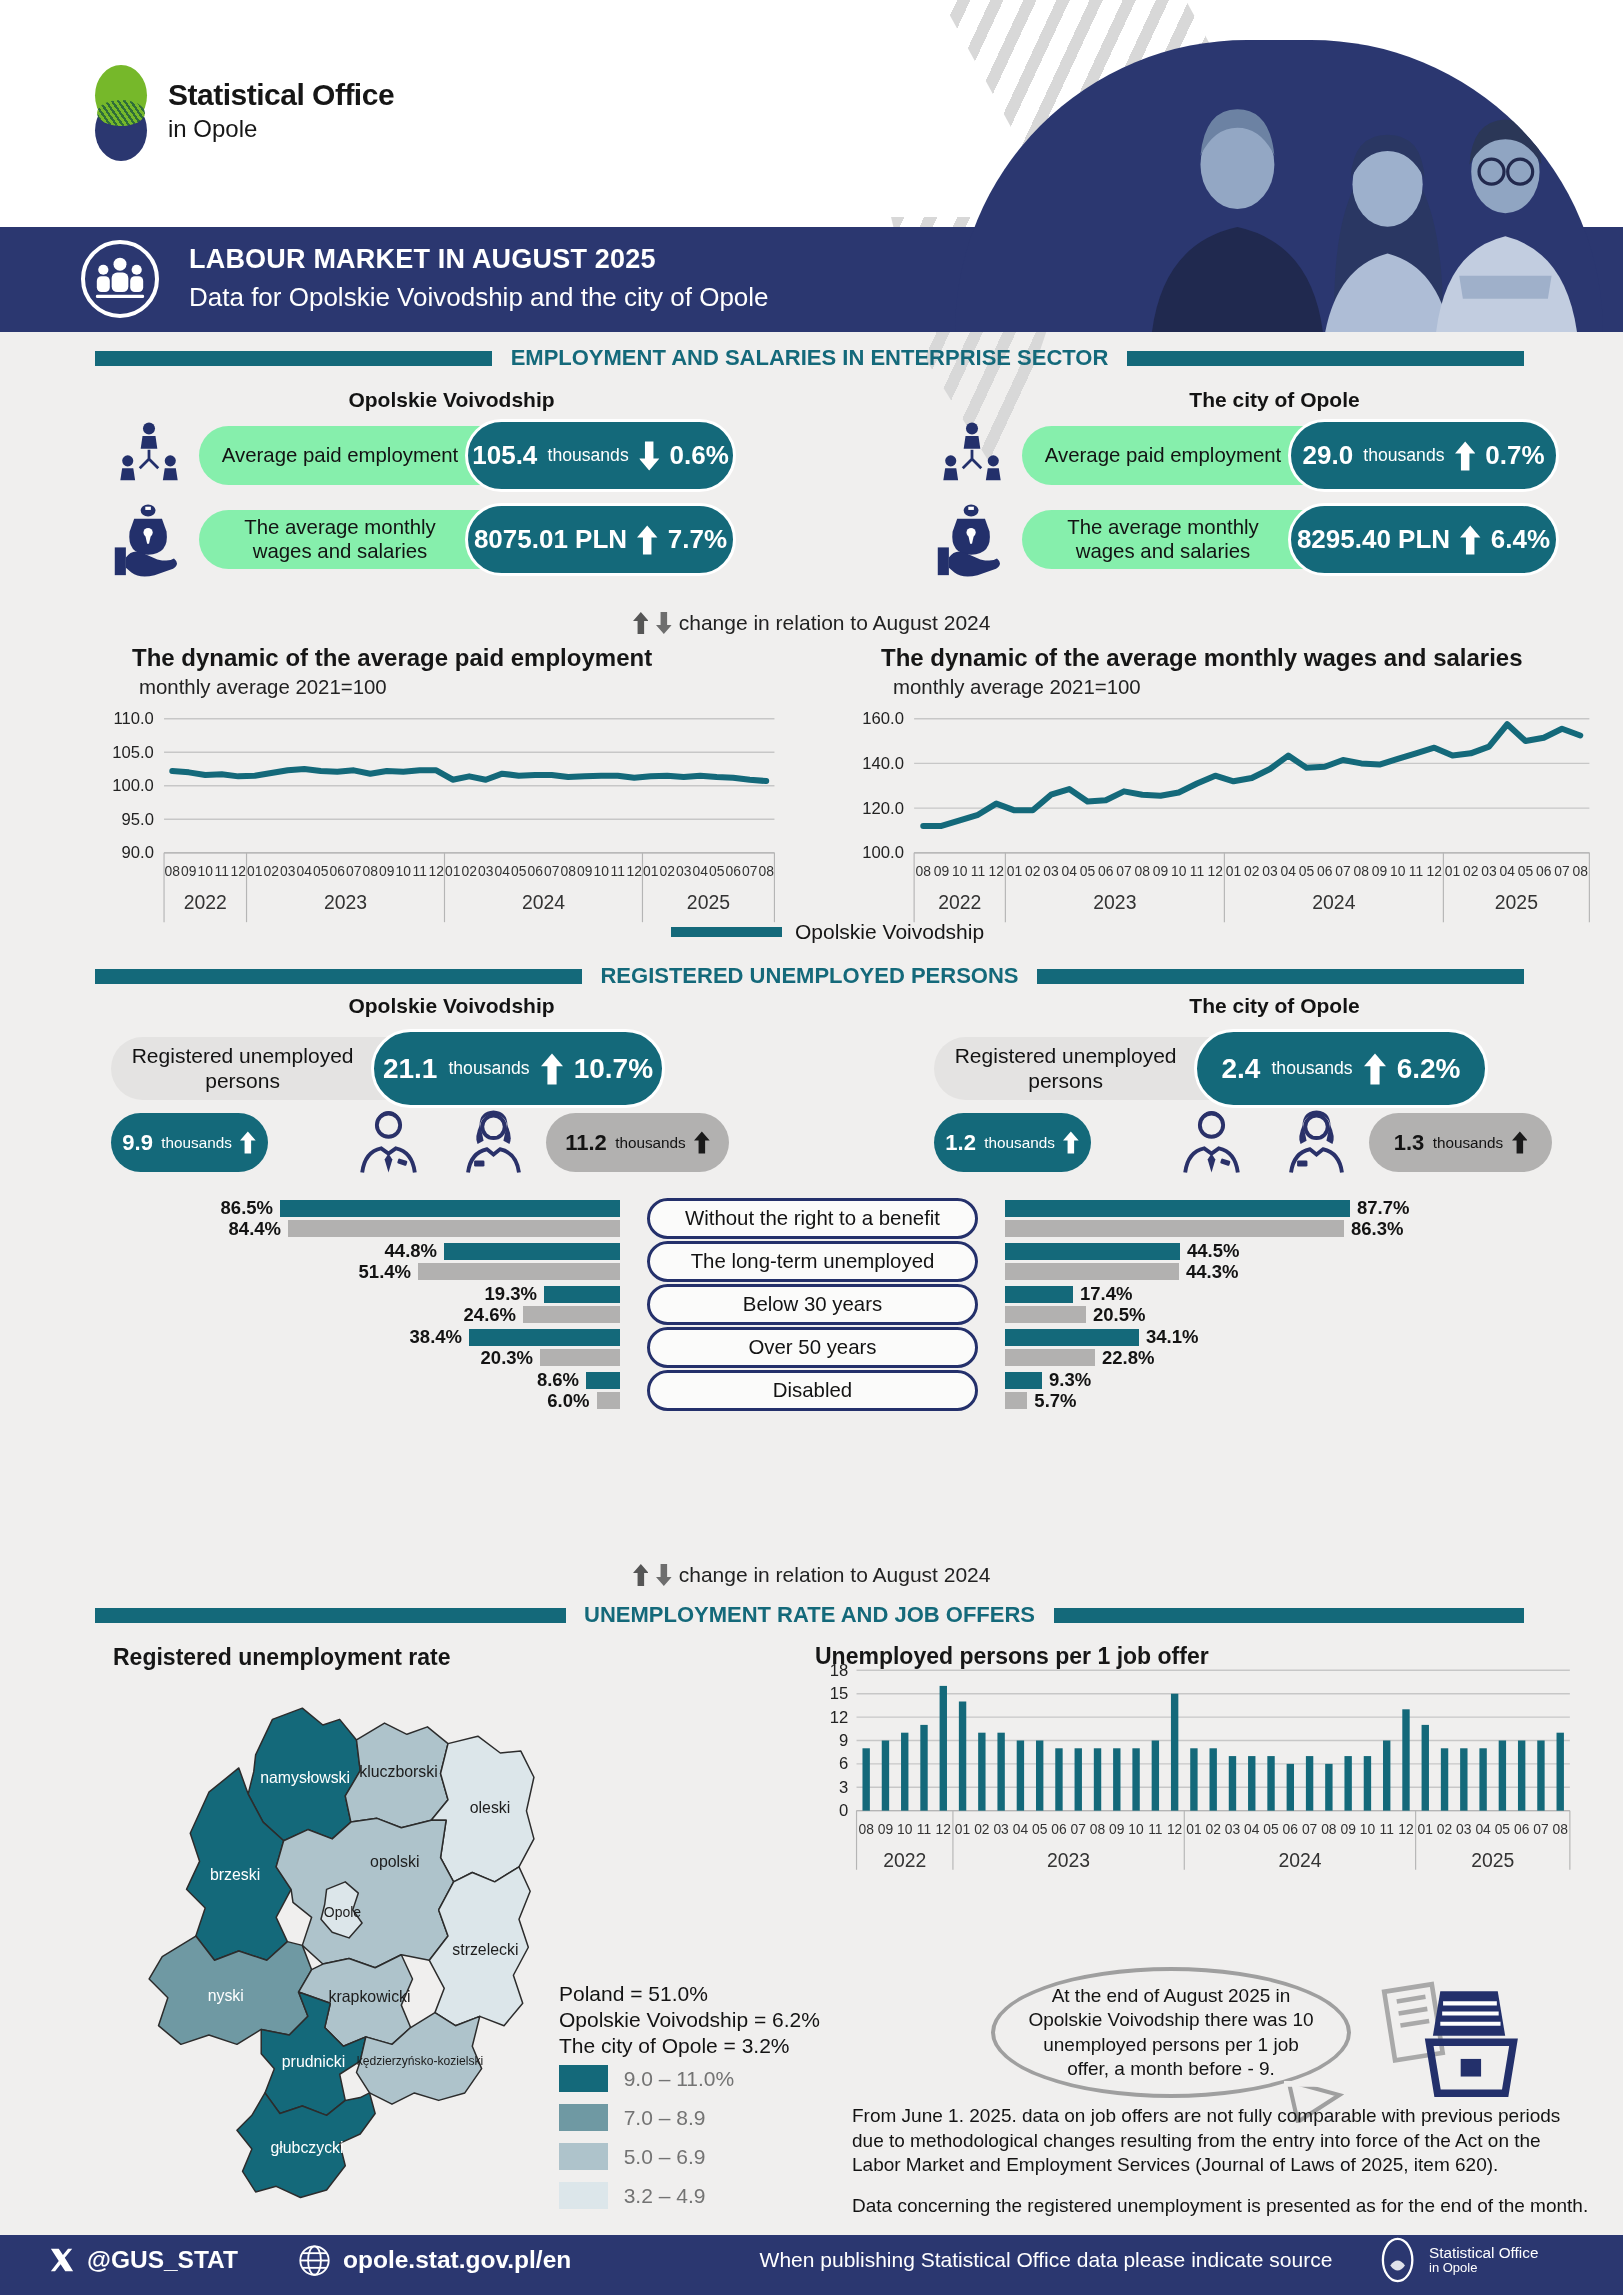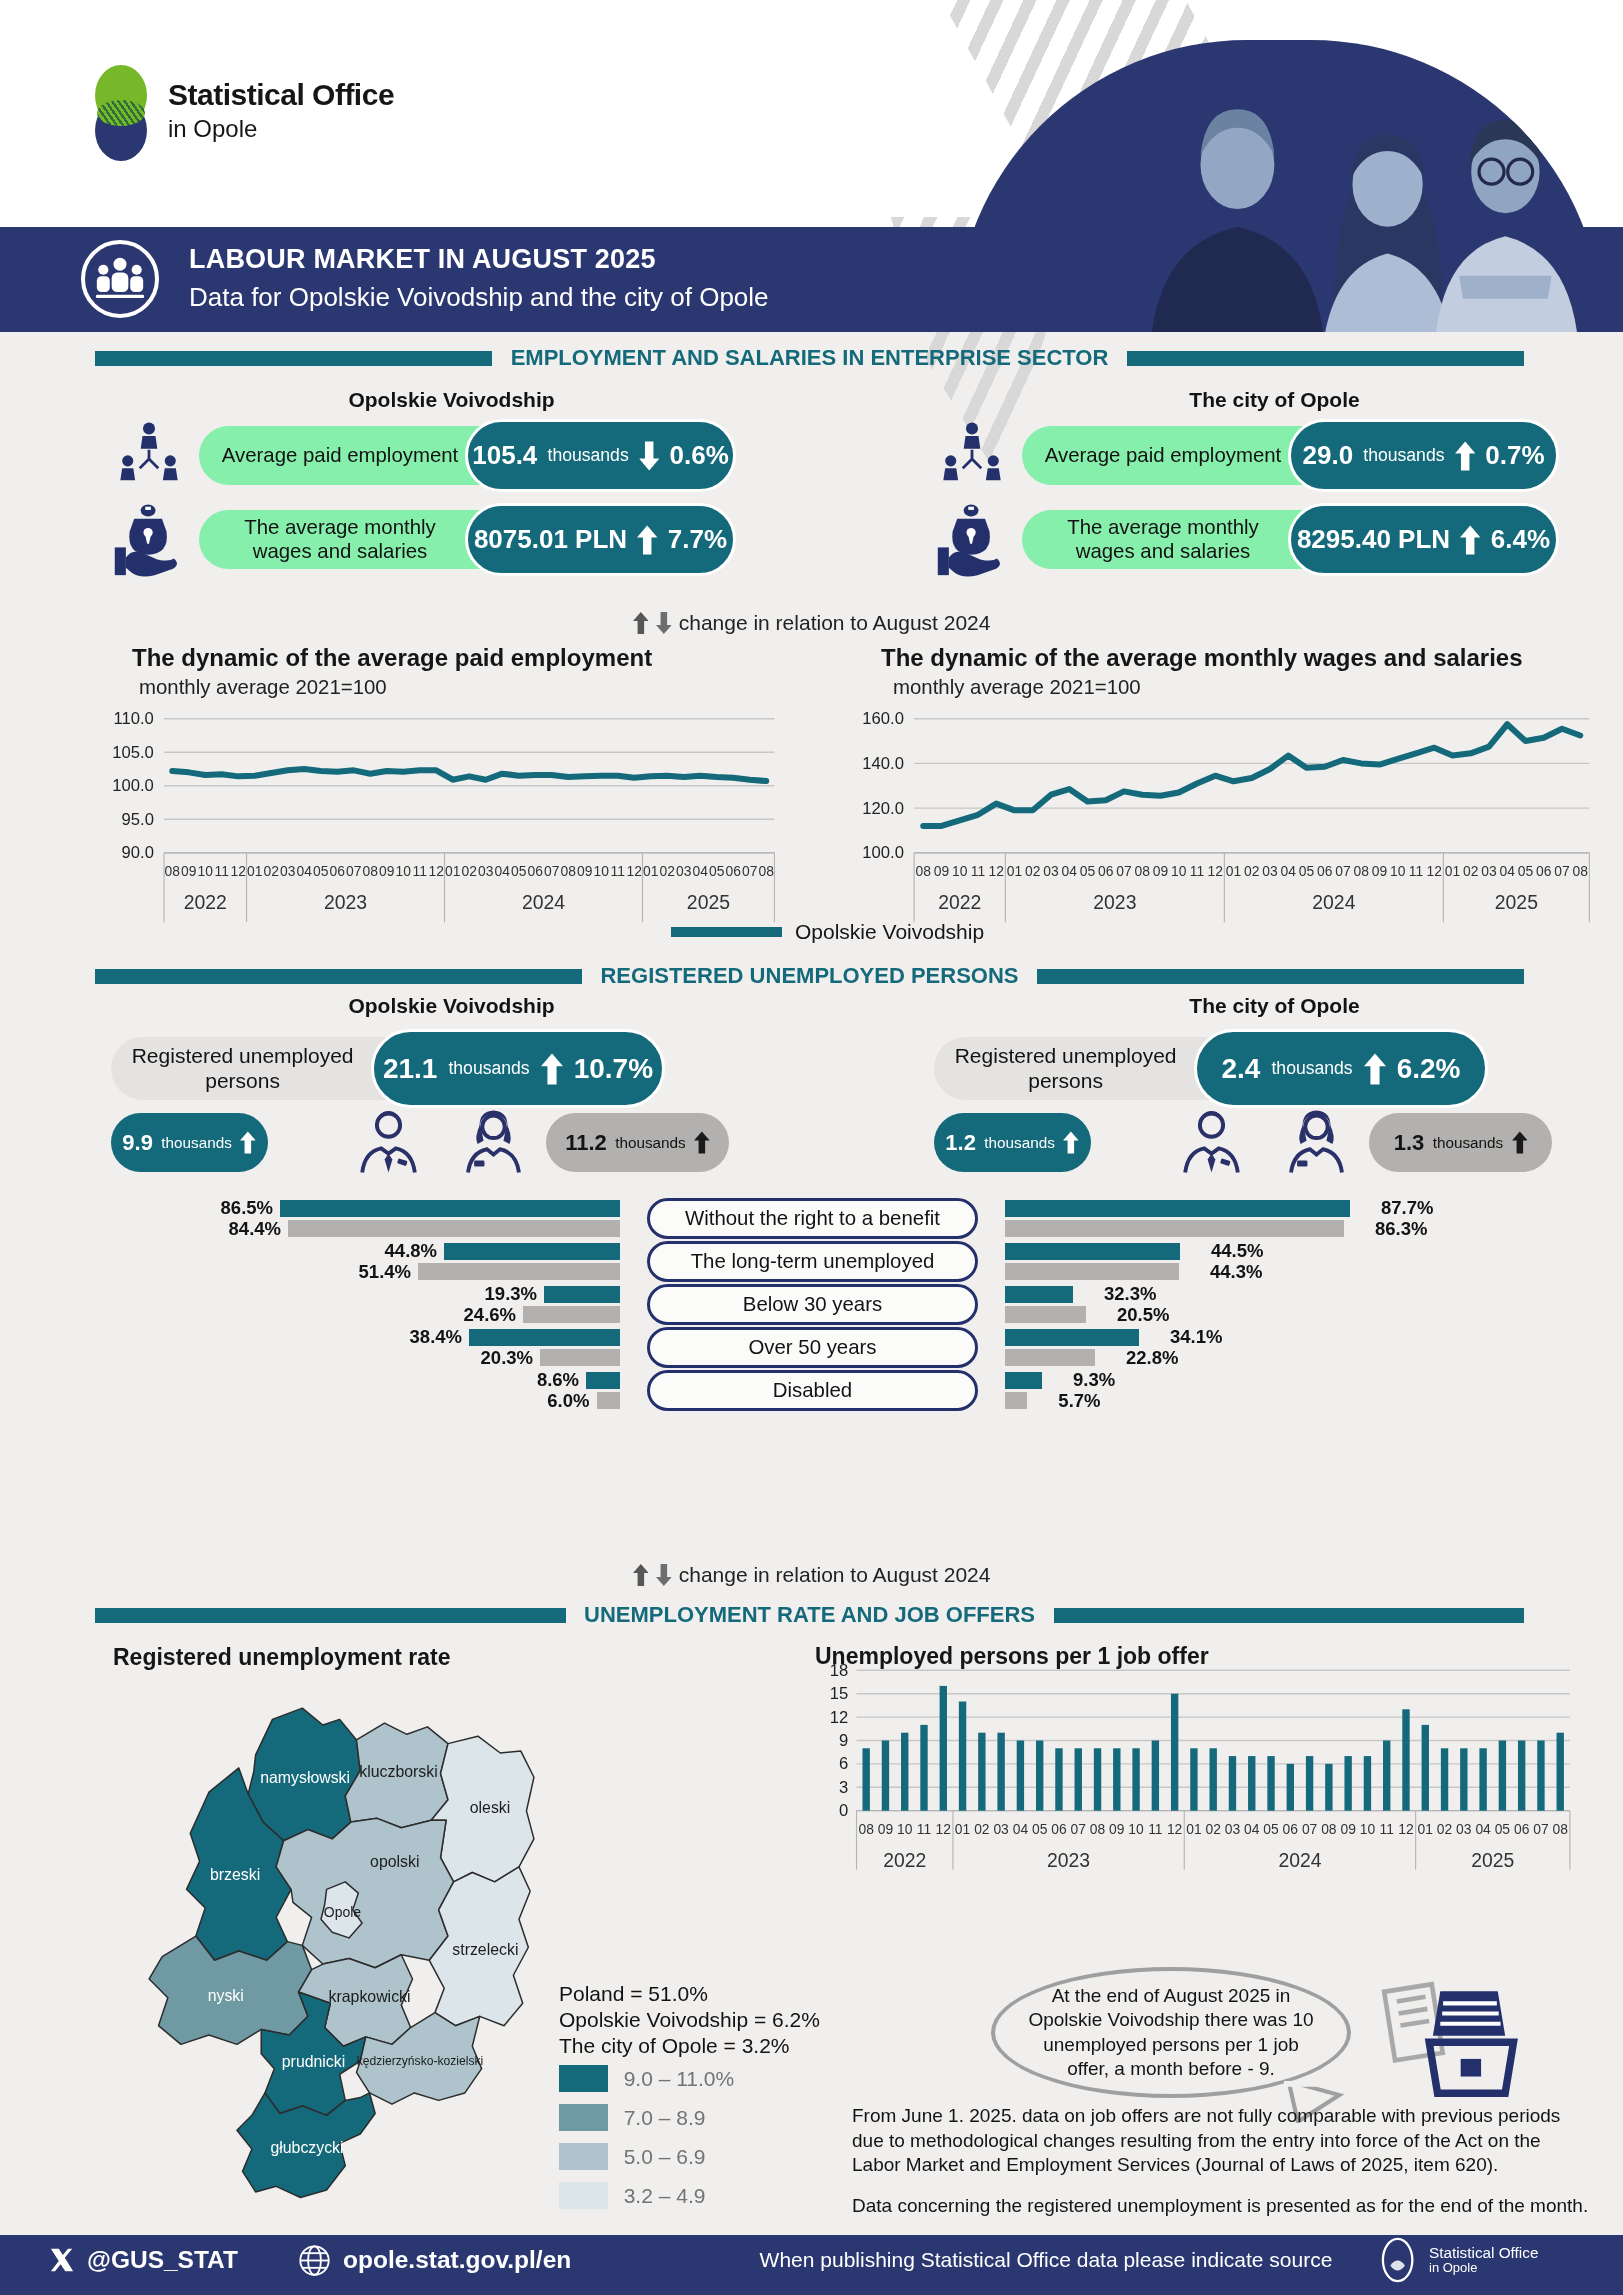--- a/index.html
+++ b/index.html
@@ -70,21 +70,21 @@
   .g-pill .v{font-size:22px;} .g-pill .u{font-size:15.3px;} .g-pill .arr{width:15.7px;height:37px;}
   .g-gray .arr{color:#1a1a1a;}
   .gi{position:absolute;top:-5.6px;width:69px;height:69px;}
   .gi.man{left:261px;} .gi.woman{left:366px;}
   
   #cat-rows{position:absolute;left:93px;top:1197px;width:1439px;}
   .cat-row{display:flex;align-items:center;justify-content:center;height:43px;}
   .cat-side{width:548px;display:flex;flex-direction:column;gap:3.7px;}
   .cat-side.ls{align-items:flex-end;} .cat-side.rs{align-items:flex-start;}
   .bl{display:flex;align-items:center;gap:7.4px;height:17px;}
-  .bl .pct{font-size:18.5px;font-weight:bold;color:#131313;white-space:nowrap;margin-left:24px;}
+  .bl .pct{font-size:18.5px;font-weight:bold;color:#131313;white-space:nowrap;}
   .hbar{height:17px;}
   .cat-mid{width:343px;margin:12px 27px;display:flex;justify-content:center;}
   .cat-pill{width:100%;height:41px;border:3.2px solid #24306b;border-radius:462px;background:#fbfbfa;
     display:flex;align-items:center;justify-content:center;font-size:20.4px;color:#131313;}
   
   .map-title{position:absolute;left:113px;top:1644px;font-size:23px;font-weight:bold;color:#161616;}
   .ref-block{position:absolute;left:559px;top:1981px;font-size:21px;color:#131313;line-height:1.24;}
   .legend-swatches{position:absolute;left:559px;top:2065px;}
   .lg-row{display:flex;align-items:center;margin-bottom:12px;}
   .lg-sw{width:49px;height:27px;margin-right:15.7px;}
@@ -603,21 +603,21 @@
           <span class="pct">24.6%</span>
           <div class="hbar" style="width: 97px; background: rgb(178, 177, 176);"></div>
         </div>
       </div>
       <div class="cat-mid">
         <div class="cat-pill">Below 30 years</div>
       </div>
       <div class="cat-side rs">
         <div class="bl">
           <div class="hbar" style="width: 68px; background: rgb(20, 105, 122);"></div>
-          <span class="pct">32.3%</span>
+          <span class="pct">17.4%</span>
         </div>
         <div class="bl">
           <div class="hbar" style="width: 81px; background: rgb(178, 177, 176);"></div>
           <span class="pct">20.5%</span>
         </div>
       </div>
     </div>
     <div class="cat-row">
       <div class="cat-side ls">
         <div class="bl">

